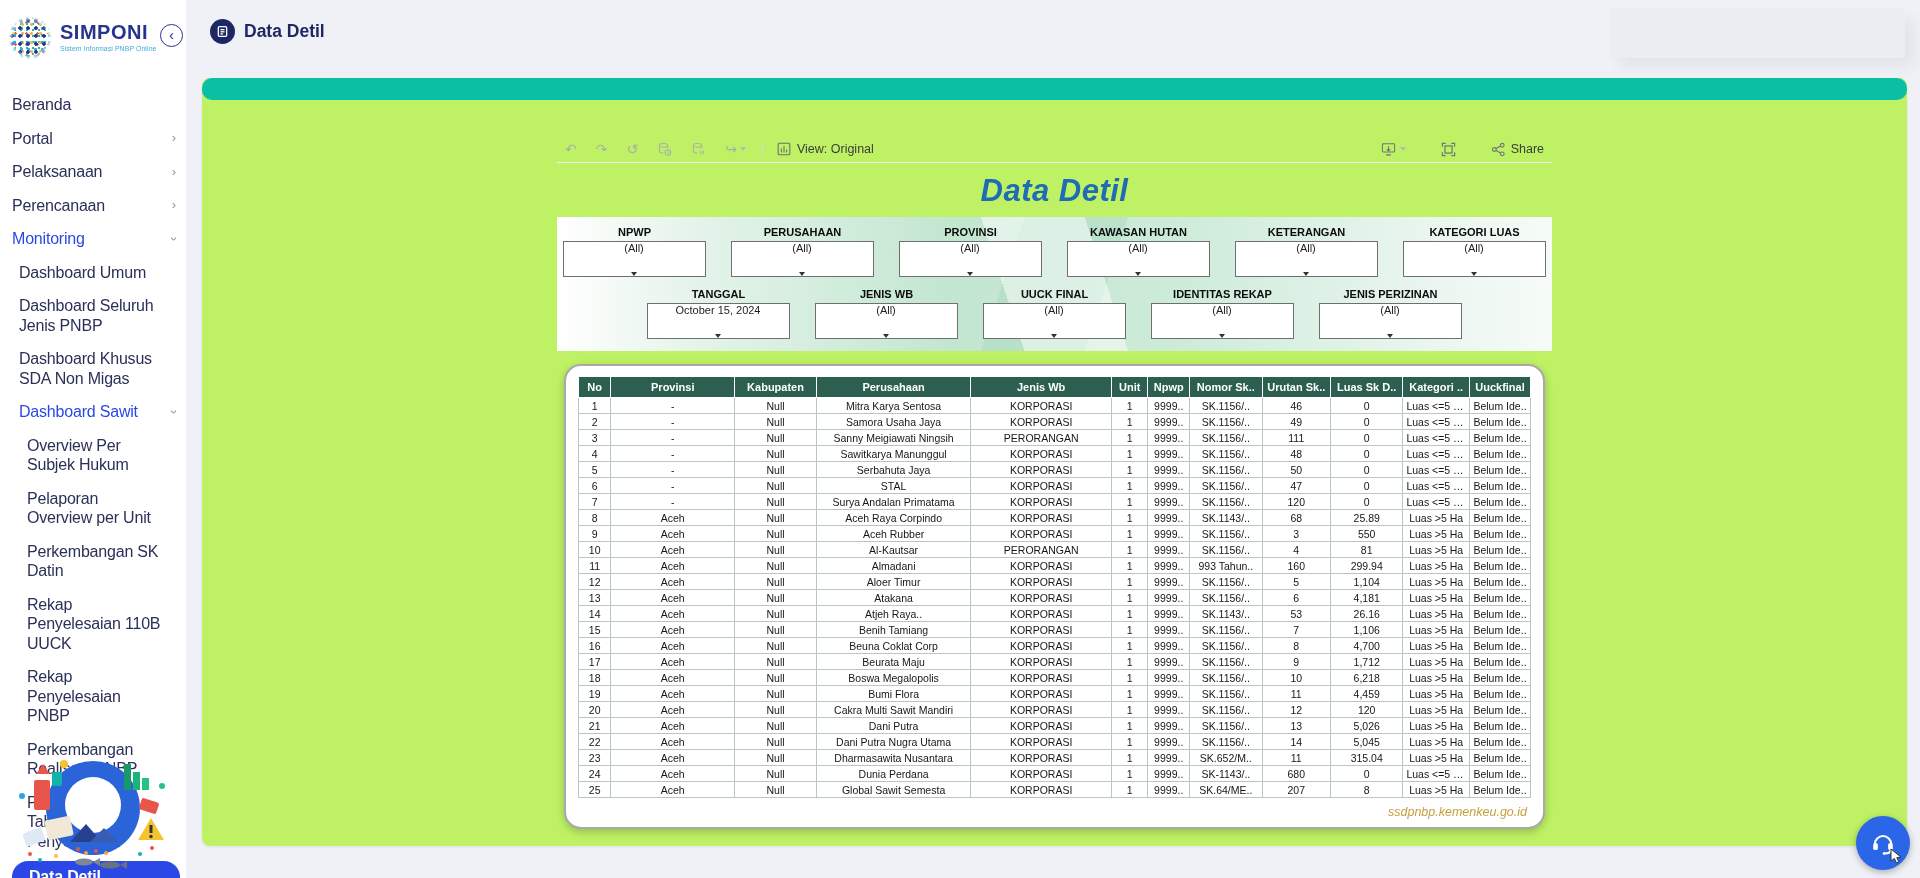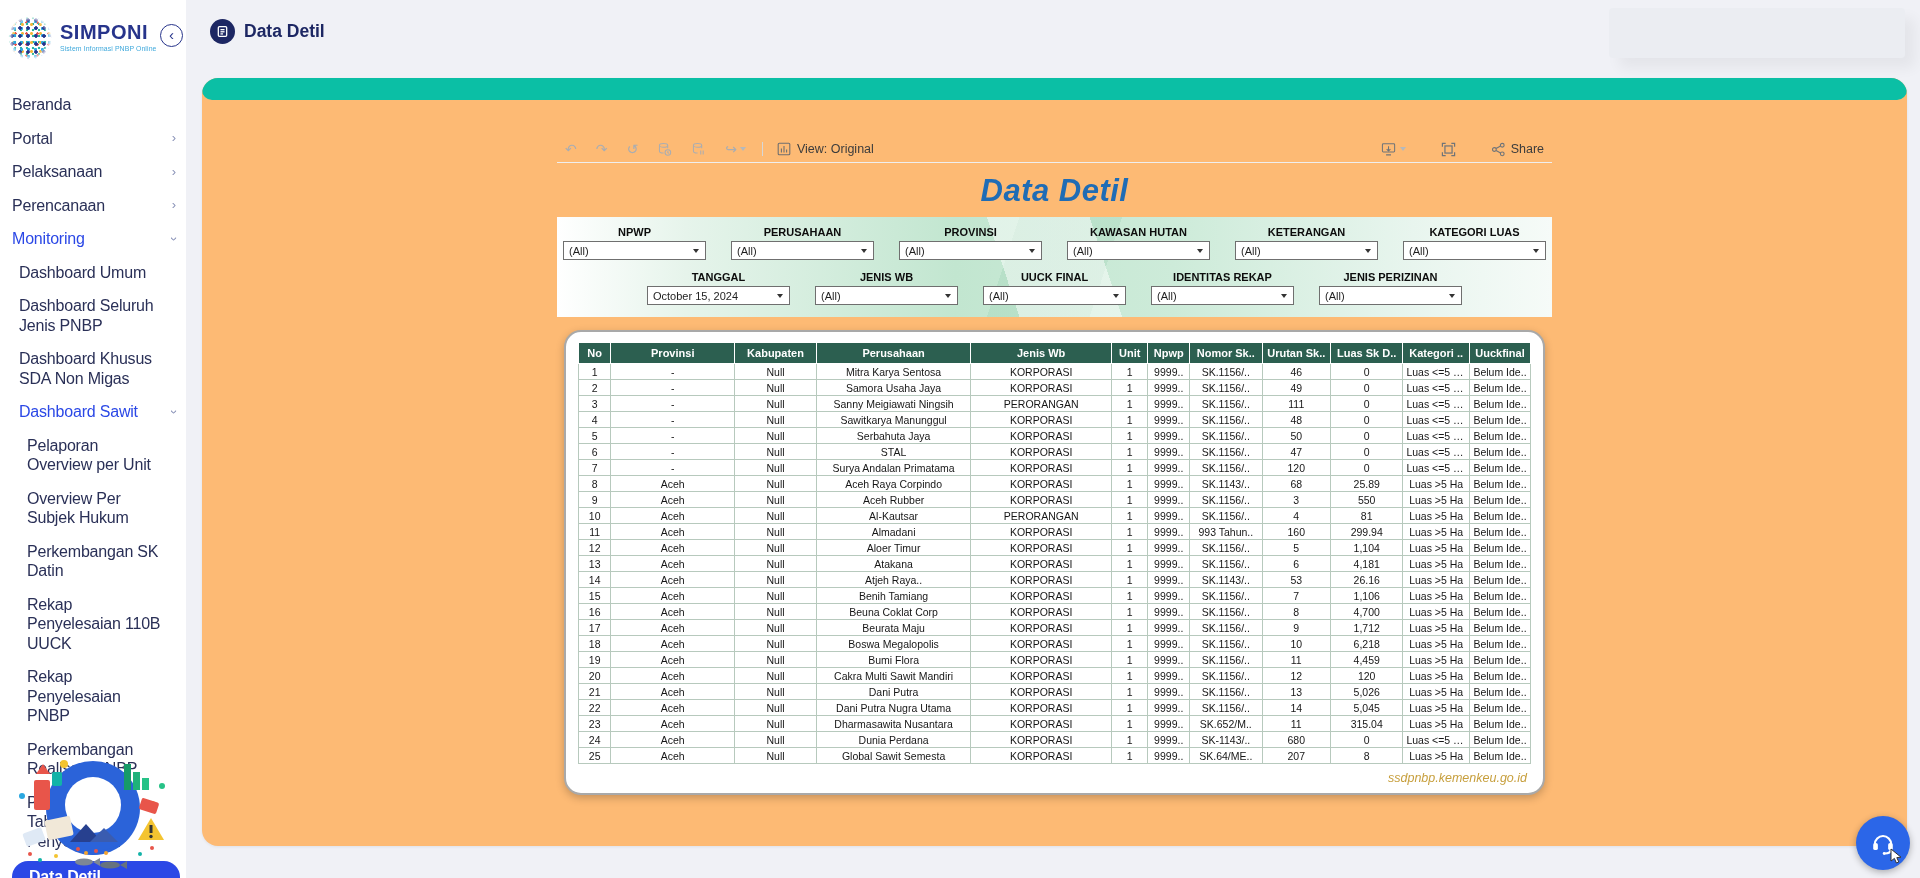--- a/index.html
+++ b/index.html
@@ -66,21 +66,21 @@
     width:25px; height:25px; border-radius:50%; background:#1d2763;
     display:flex; align-items:center; justify-content:center; flex-shrink:0;
   }
   .page-title { font-size:17.5px; font-weight:bold; color:#1d2763; }
   .topbar-placeholder {
     position:absolute; right:15px; top:8px; width:296px; height:50px;
     background:#ebedf2; border-radius:4px; box-shadow:10px 10px 14px rgba(0,0,0,.05);
   }
 
   .content-card {
-    margin:16px 13px 32px 16px; flex:1; background:#fdba74; border-radius:16px;
+    margin:16px 13px 32px 16px; flex:1; background:#bef264; border-radius:8px;
     box-shadow:0 1px 3px rgba(16,24,40,.07); overflow:hidden; position:relative;
   }
   .teal-bar { height:22px; background:var(--teal,#0bbfa5); border-radius:10px; }
 
   .viz { width:995px; margin:36px auto 0; }
   .viz-toolbar {
     height:27px; display:flex; align-items:center; padding:0 8px;
     border-bottom:1px solid #efefef; color:#9aa0a6;
   }
   .tb-left { display:flex; align-items:center; gap:19px; }
@@ -108,23 +108,23 @@
     content:""; position:absolute; inset:0; pointer-events:none;
     background:
       linear-gradient(72deg, transparent 45%, rgba(255,255,255,.5) 45%, rgba(255,255,255,.5) 55%, transparent 55%),
       linear-gradient(-72deg, transparent 45%, rgba(150,205,175,.28) 45%, rgba(150,205,175,.28) 55%, transparent 55%);
   }
   .filter-row { position:relative; display:flex; justify-content:center; gap:25px; margin-top:4px; }
   .filter-row.second { margin-top:11px; }
   .filter-group { width:143px; }
   .filter-label { text-align:center; font-size:11px; font-weight:bold; color:#0c0c0c; margin-bottom:3px; white-space:nowrap; }
   .filter-select {
-    height:19px; background:#fff; border:1px solid #6f6f6f; cursor:pointer;
+    height:36px; background:#fff; border:1px solid #6f6f6f; cursor:pointer;
     display:flex; align-items:center; justify-content:space-between; padding:0 6px 0 5px;
-    font-size:11px; color:#1e1e1e;
+    font-size:11px; color:#1e1e1e;flex-direction:column;
   }
   .dd-caret { width:0; height:0; border-left:3.5px solid transparent; border-right:3.5px solid transparent; border-top:4.5px solid #333; }
 
   .table-card {
     width:981px; margin:13px auto 0; background:#fff;
     border:2px solid #a9a9a9; border-radius:17px; padding:10px 12px 2px;
     box-shadow:0 3px 9px rgba(0,0,0,.22);
   }
   table { width:100%; border-collapse:collapse; table-layout:fixed;padding-left:16px; }
   thead th {
@@ -202,26 +202,26 @@
           <span class="mi-label">Dashboard Khusus SDA Non Migas</span>
           <span class="chev"></span>
         </div>
 
         <div class="mi lvl1 accent chev-down">
           <span class="mi-label">Dashboard Sawit</span>
           <span class="chev"></span>
         </div>
 
         <div class="mi lvl2">
+          <span class="mi-label">Overview Per Subjek Hukum</span>
+          <span class="chev"></span>
+        </div>
+
+        <div class="mi lvl2">
           <span class="mi-label">Pelaporan Overview per Unit</span>
-          <span class="chev"></span>
-        </div>
-
-        <div class="mi lvl2">
-          <span class="mi-label">Overview Per Subjek Hukum</span>
           <span class="chev"></span>
         </div>
 
         <div class="mi lvl2">
           <span class="mi-label">Perkembangan SK Datin</span>
           <span class="chev"></span>
         </div>
 
 
         <div class="mi lvl2">

